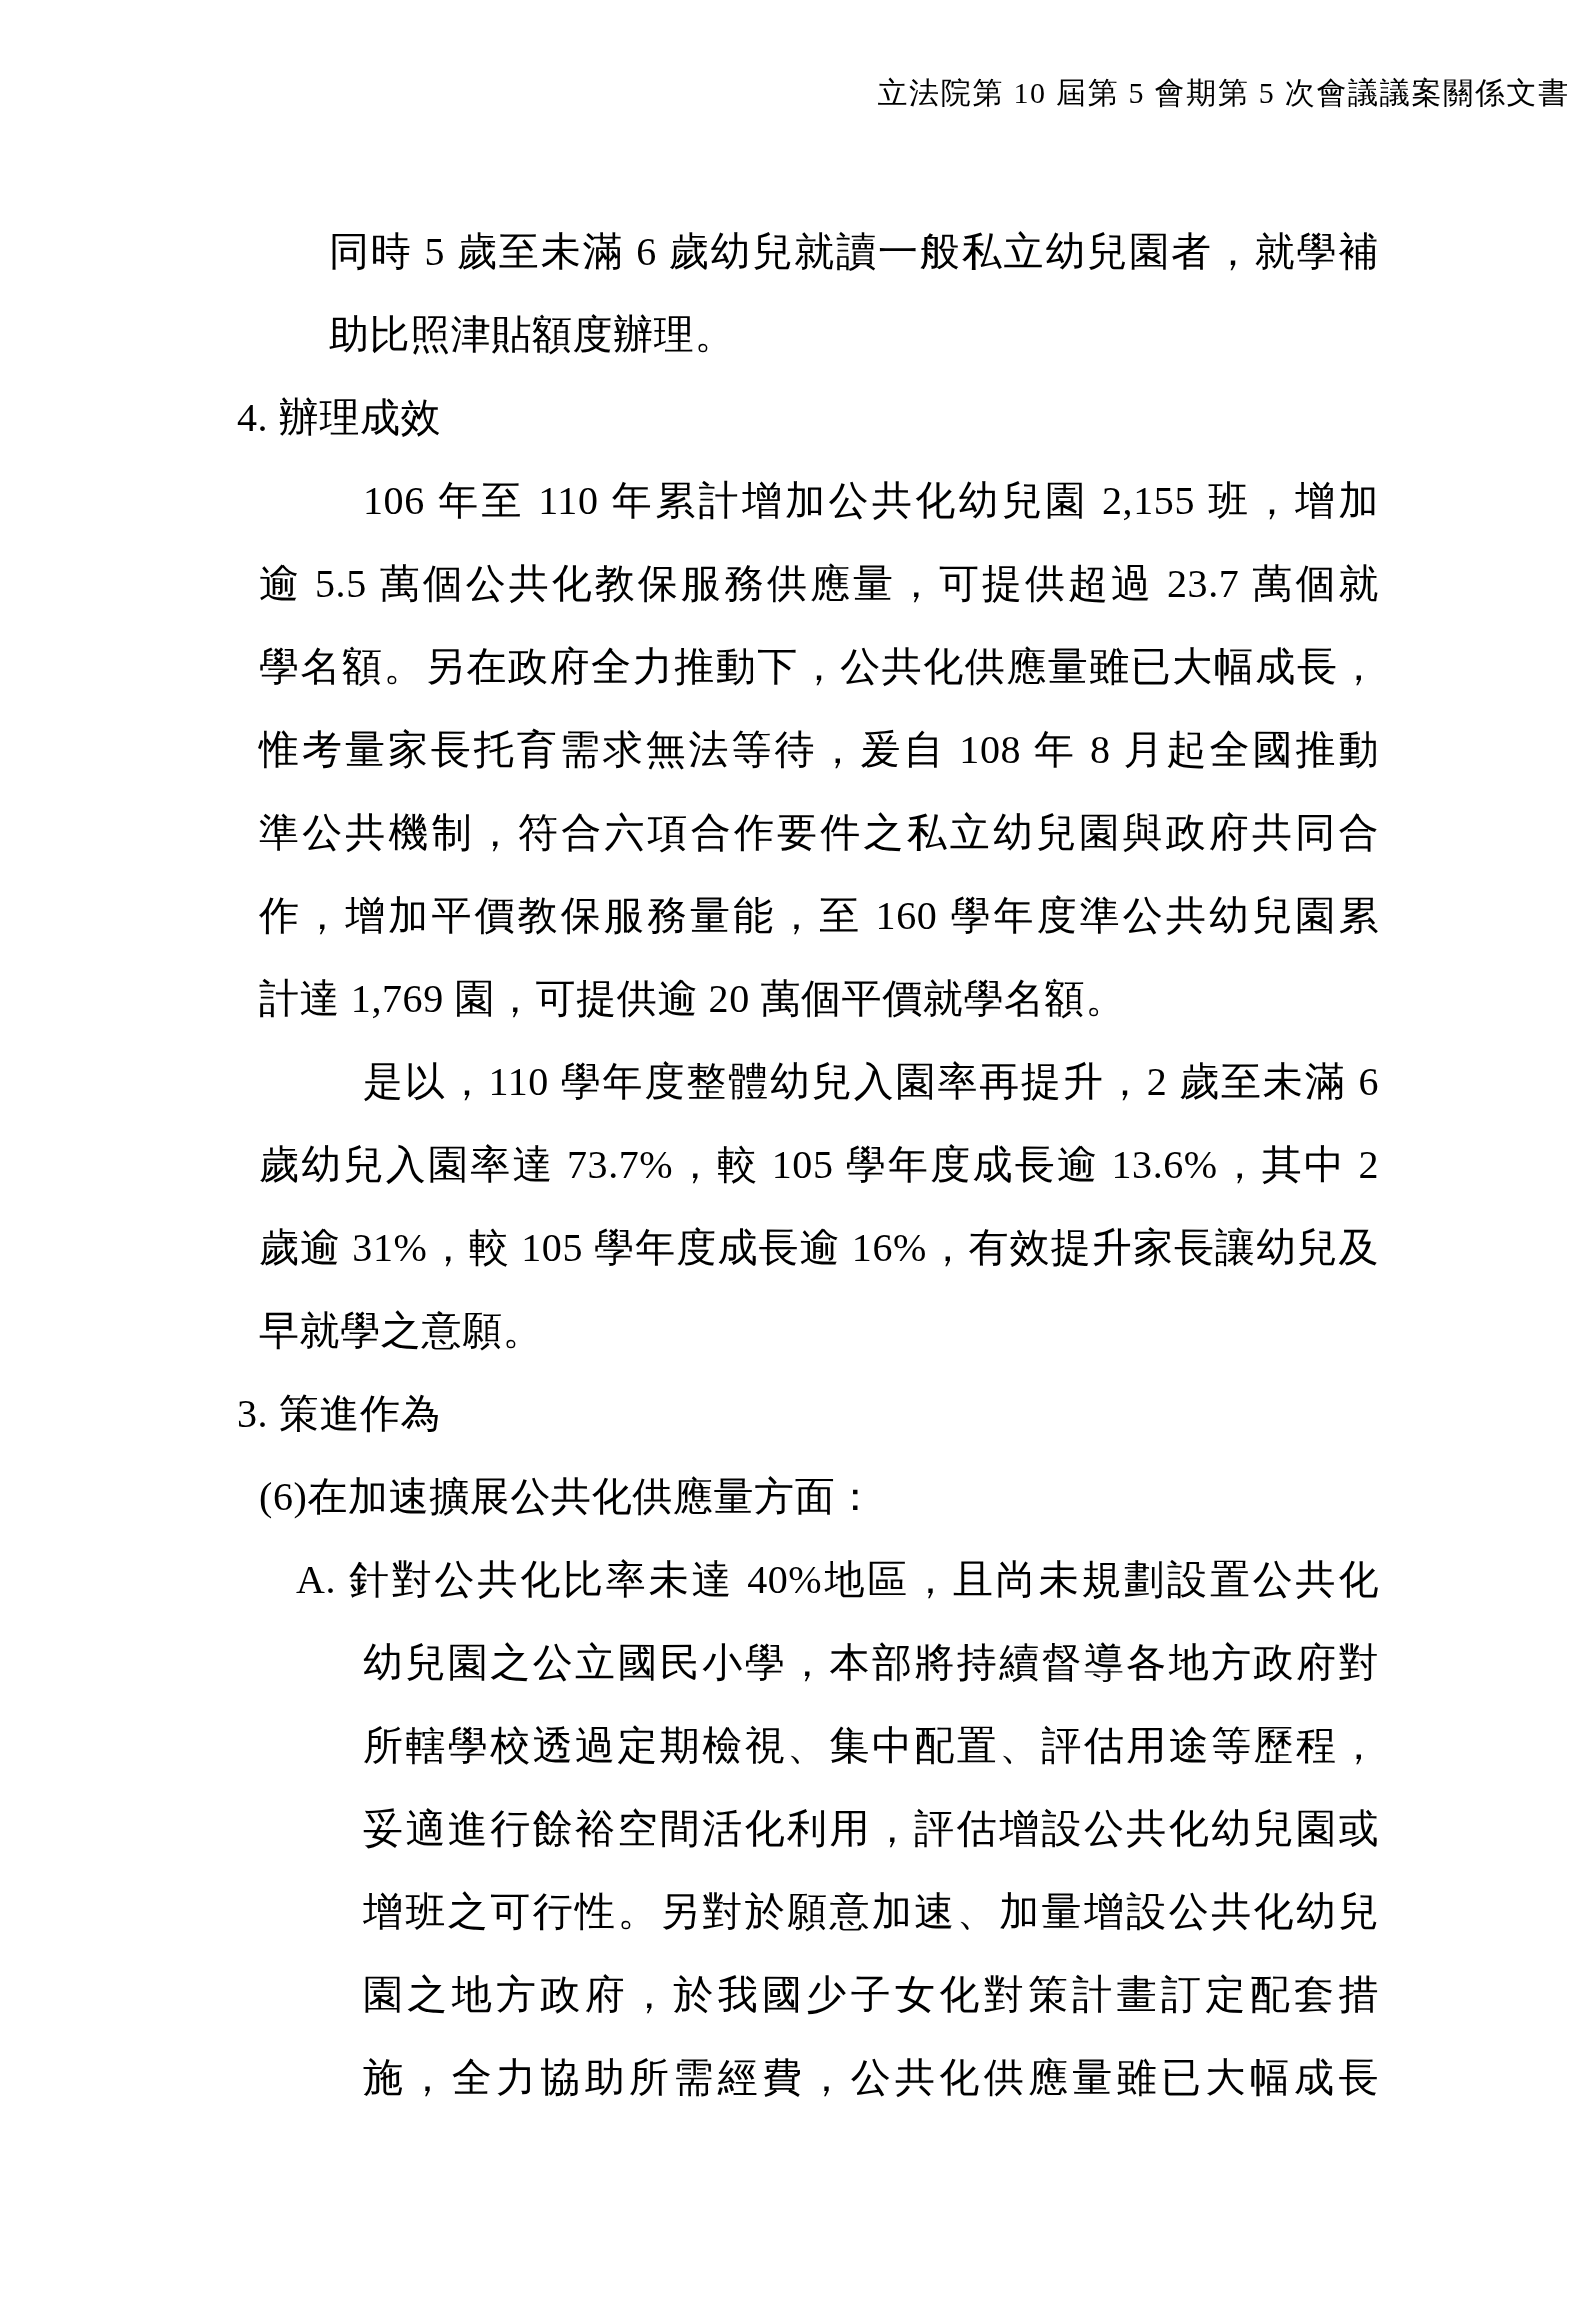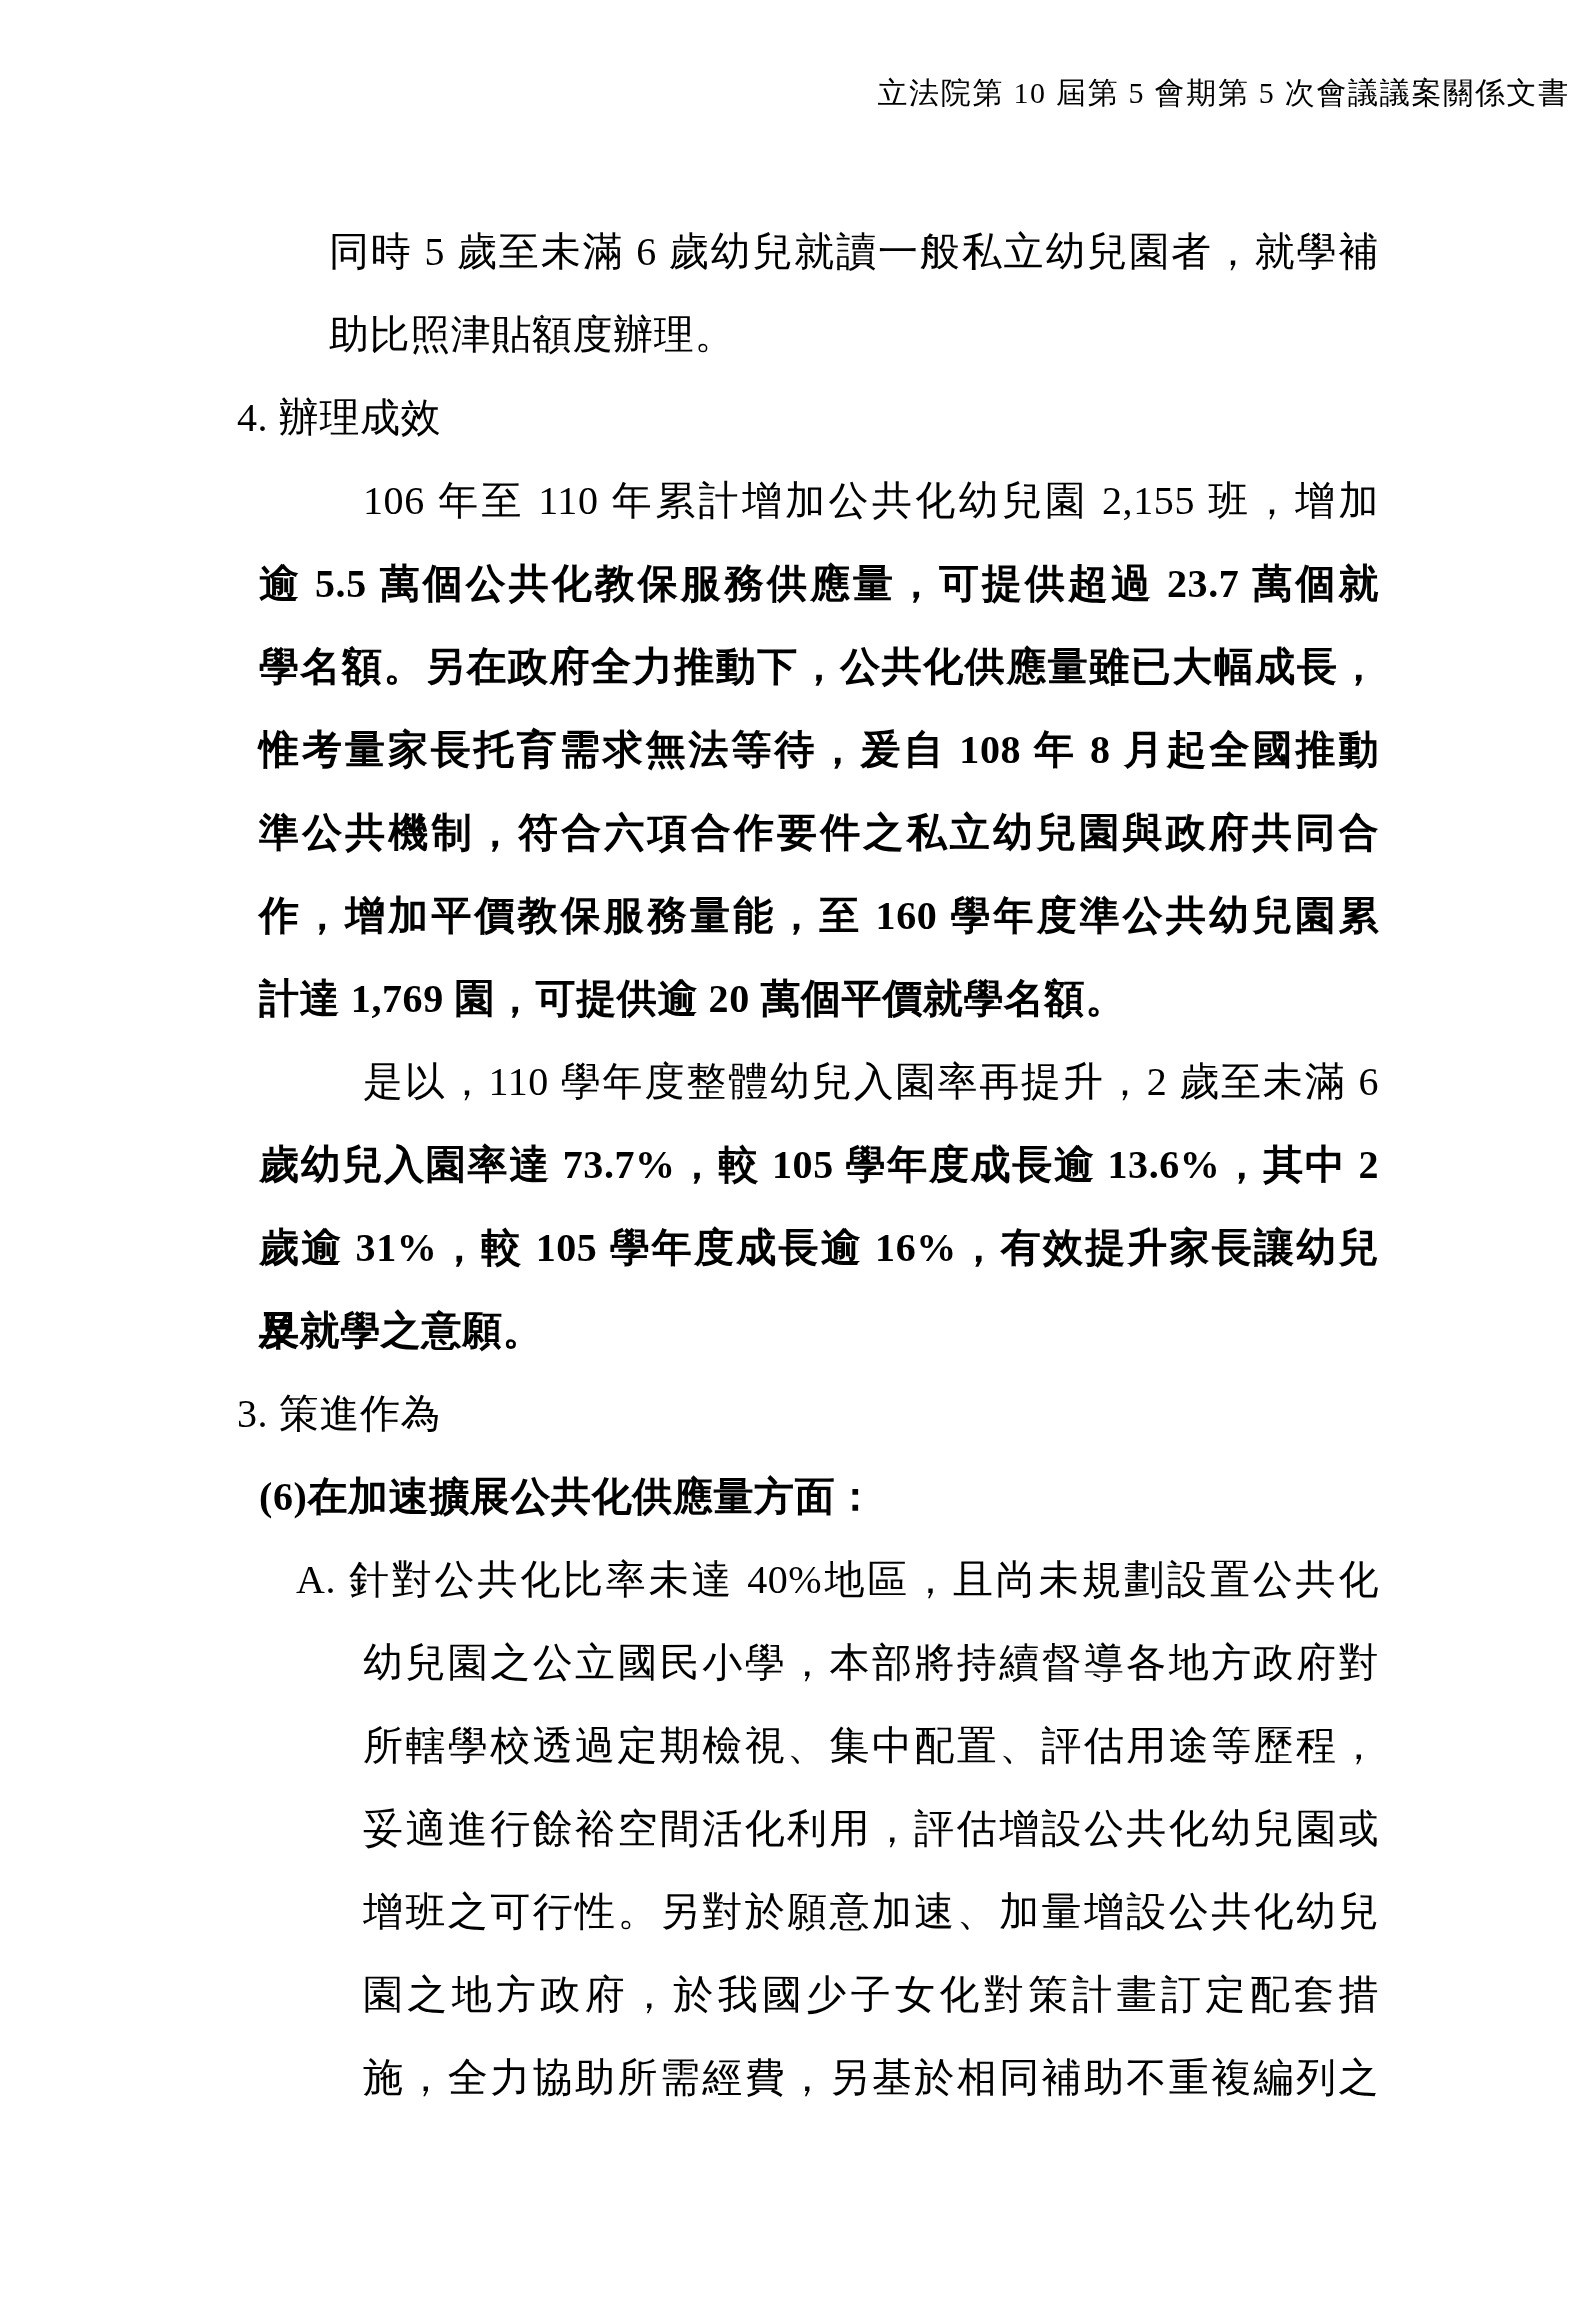--- a/index.html
+++ b/index.html
@@ -34,21 +34,21 @@
     right: 191px;
     font-size: 40px;
   }
   .line {
     line-height: 83px;
     height: 83px;
     letter-spacing: 0.6px;
   }
   
   .ml-item   { margin-left: 0; }      
-  .ml-para   { margin-left: 22px; font-weight: bold; }   
+  .ml-para   { margin-left: 22px; }   
   .ml-first  { margin-left: 126px; }  
   .ml-cont   { margin-left: 92px; }  
   .ml-letter { margin-left: 59px; }  
   .ml-lcont  { margin-left: 126px; }  
   
   .fill {
     text-align: justify;
     text-align-last: justify;
   }
   .doc-footer {
@@ -85,18 +85,18 @@
     <div class="line ml-para fill">歲逾 31%，較 105 學年度成長逾 16%，有效提升家長讓幼兒及</div>
     <div class="line ml-para">早就學之意願。</div>
     <div class="line ml-item">3. 策進作為</div>
     <div class="line ml-para">(6)在加速擴展公共化供應量方面：</div>
     <div class="line ml-letter fill">A. 針對公共化比率未達 40%地區，且尚未規劃設置公共化</div>
     <div class="line ml-lcont fill">幼兒園之公立國民小學，本部將持續督導各地方政府對</div>
     <div class="line ml-lcont fill">所轄學校透過定期檢視、集中配置、評估用途等歷程，</div>
     <div class="line ml-lcont fill">妥適進行餘裕空間活化利用，評估增設公共化幼兒園或</div>
     <div class="line ml-lcont fill">增班之可行性。另對於願意加速、加量增設公共化幼兒</div>
     <div class="line ml-lcont fill">園之地方政府，於我國少子女化對策計畫訂定配套措</div>
-    <div class="line ml-lcont fill">施，全力協助所需經費，另基於相同補助不重複編列之</div>
+    <div class="line ml-lcont fill">施，全力協助所需經費，公共化供應量雖已大幅成長</div>
   </main>
 
 
 </div>
 
 
 </body></html>

